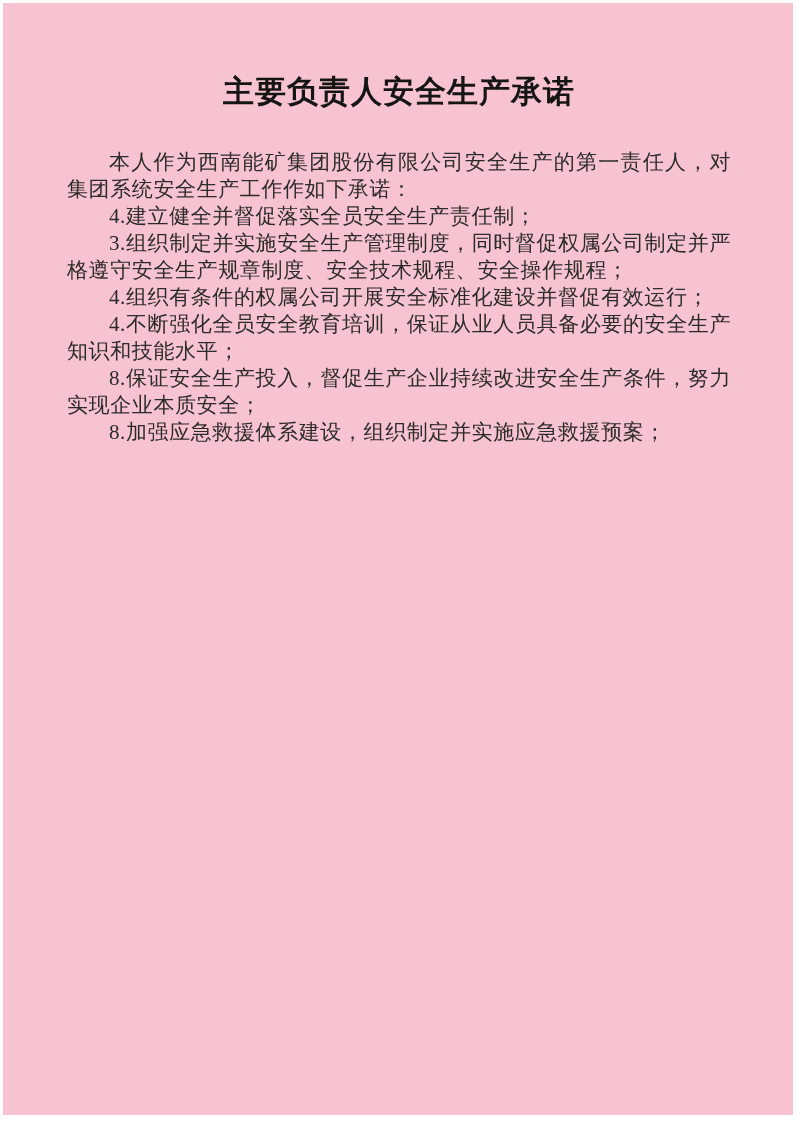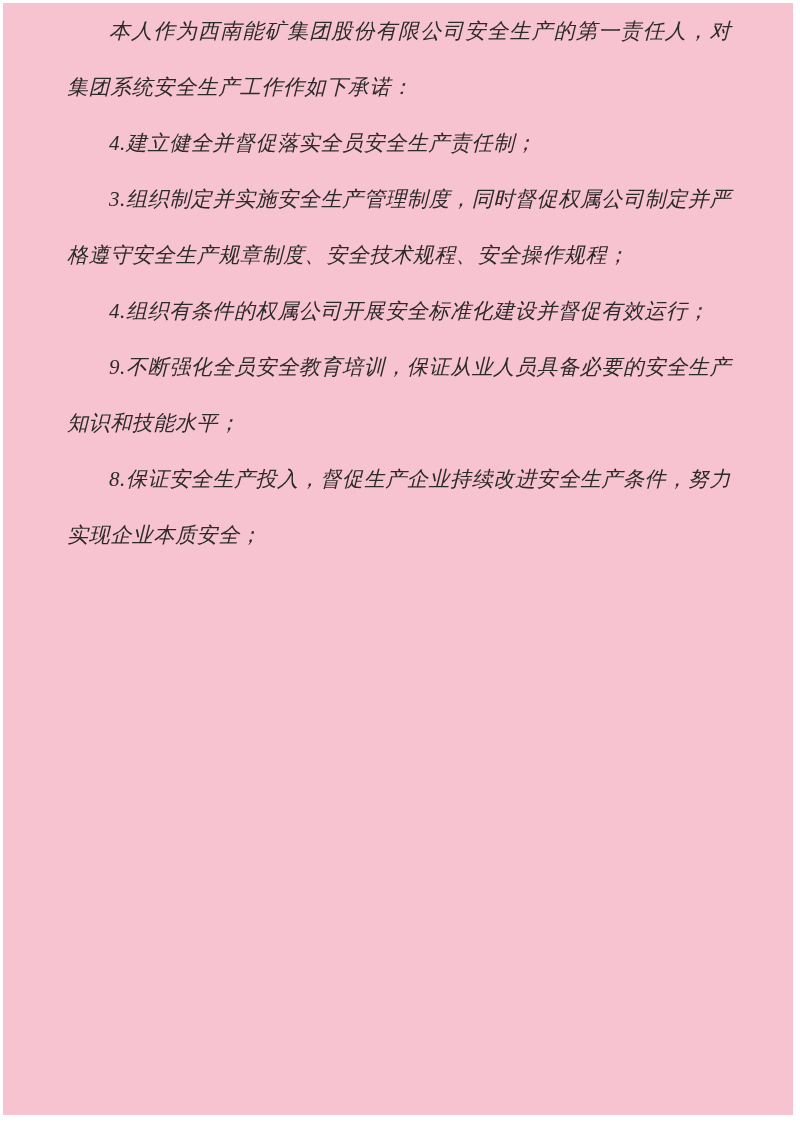--- a/index.html
+++ b/index.html
@@ -32,40 +32,41 @@
     font-size: 31px;
     line-height: 46px;
     font-weight: bold;
     text-align: center;
     letter-spacing: 1px;
     color: #151515;
   }
   .doc-body p {
     margin: 0;
     font-size: 21px;
-    line-height: 56px;
+    line-height: 27px;
     text-indent: 2em;
     text-align: justify;
     text-justify: inter-character;
     letter-spacing: 0.6px;
     word-break: break-all;
-    font-style: italic;
   }
   
   .doc-body p.clipped {
     text-align-last: justify;
   }
 </style>
 </head>
 <body style="--paper: #f8c3d1; --ink: #2b2b2b;">
 
 <div class="scan-page">
   <div class="content">
+    <h1 class="doc-title">主要负责人安全生产承诺</h1>
     <div class="doc-body">
       <p>本人作为西南能矿集团股份有限公司安全生产的第一责任人，对集团系统安全生产工作作如下承诺：</p>
       <p>4.建立健全并督促落实全员安全生产责任制；</p>
       <p>3.组织制定并实施安全生产管理制度，同时督促权属公司制定并严格遵守安全生产规章制度、安全技术规程、安全操作规程；</p>
       <p>4.组织有条件的权属公司开展安全标准化建设并督促有效运行；</p>
-      <p>9.不断强化全员安全教育培训，保证从业人员具备必要的安全生产知识和技能水平；</p>
+      <p>4.不断强化全员安全教育培训，保证从业人员具备必要的安全生产知识和技能水平；</p>
       <p>8.保证安全生产投入，督促生产企业持续改进安全生产条件，努力实现企业本质安全；</p>
+      <p>8.加强应急救援体系建设，组织制定并实施应急救援预案；</p>
     </div>
   </div>
 </div>
 
 </body></html>

